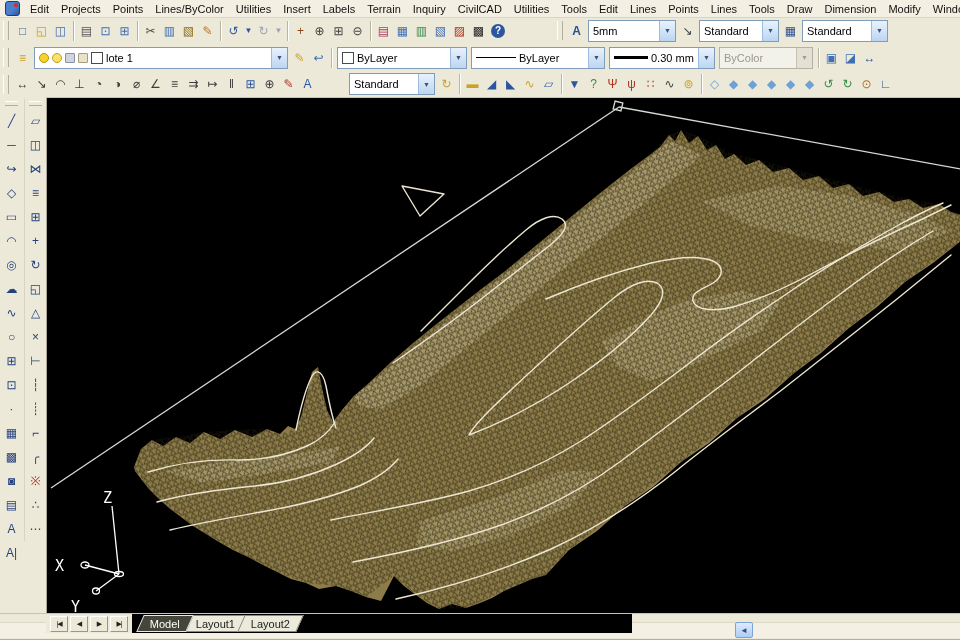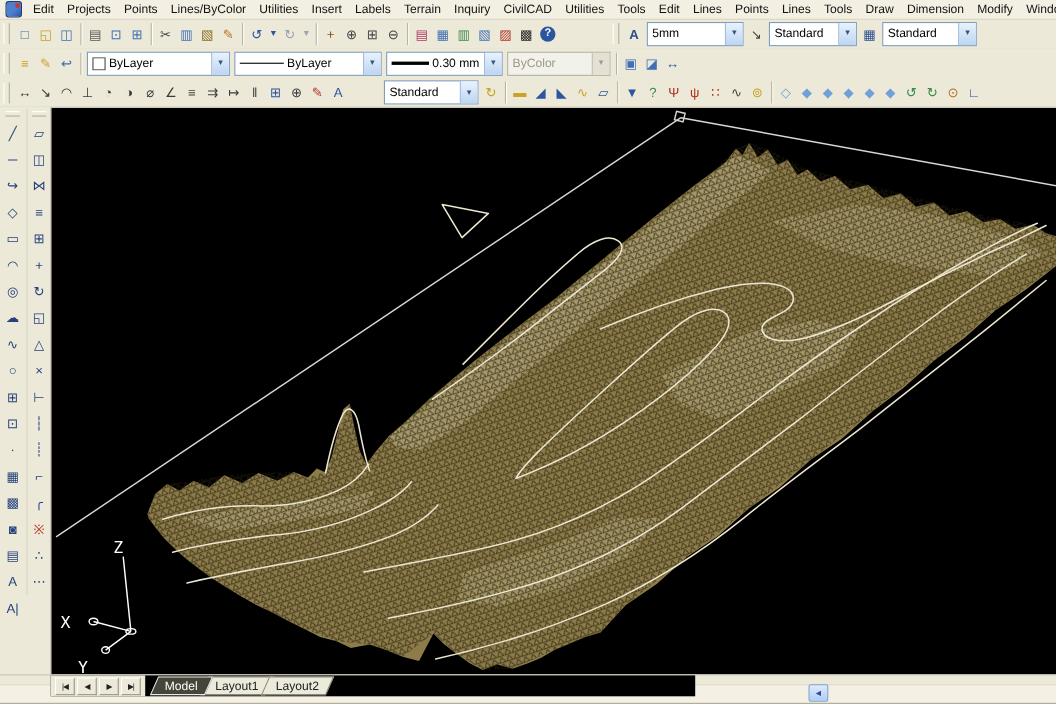--- a/index.html
+++ b/index.html
@@ -152,20 +152,31 @@
     <span class="combo-val">Standard</span>
     <span class="combo-btn">▼</span>
   </span>
 </div>
 
 <div class="toolbar" id="row3">
   <span class="tb-grip"></span>
   <span style="display:flex;align-items:center">
       <span class="tbtn" title="layers-stack" style="color: rgb(201, 162, 39);">≡</span>
     </span>
+  <span class="combo" style="width:252px">
+    <span class="combo-val">
+      <span class="mini bulb"></span>
+      <span class="mini sun"></span>
+      <span class="mini sq lock"></span>
+      <span class="mini sq print"></span>
+      <span class="sw"></span>
+      <span>lote 1</span>
+    </span>
+    <span class="combo-btn">▼</span>
+  </span>
   <span style="display:flex;align-items:center">
       <span class="tbtn" title="make-current-layer" style="color: rgb(201, 162, 39);">✎</span>
       <span class="tbtn" title="layer-previous" style="color: rgb(63, 111, 181);">↩</span>
     </span>
   <span class="tb-sep"></span>
   <span class="combo" style="width:128px">
     <span class="combo-val">
       <span class="sw"></span>
       <span>ByLayer</span>
     </span>

